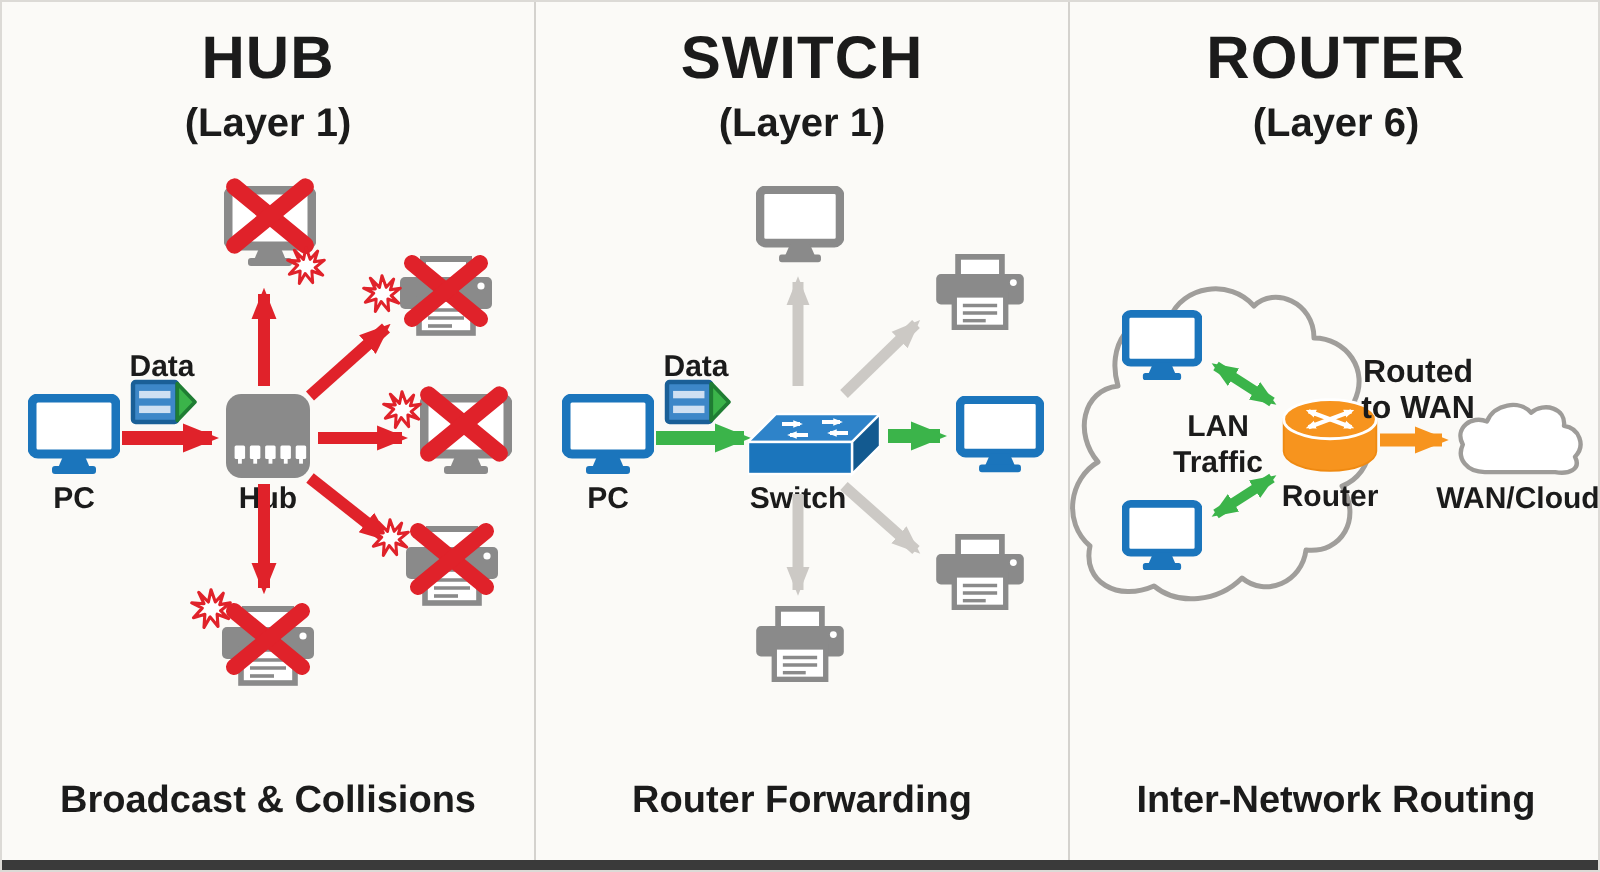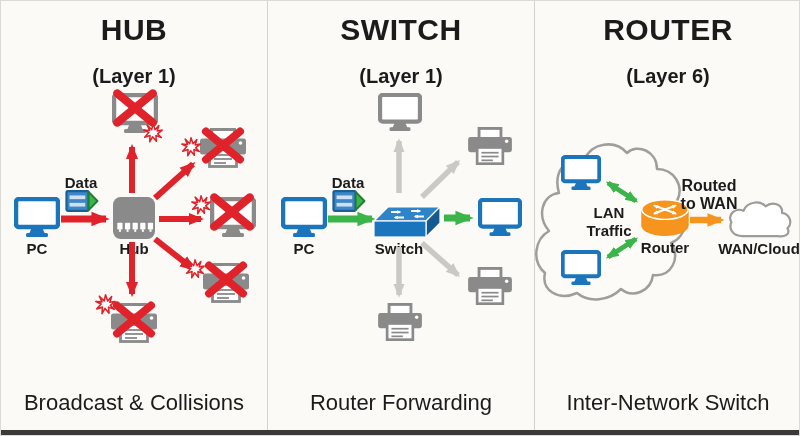--- a/index.html
+++ b/index.html
@@ -6,23 +6,23 @@
   .figure{
     position:relative;width:798px;height:434px;margin:0;
     background:#fbfaf7;border:1px solid #dcdad6;overflow:hidden;
     font-family:"Liberation Sans", sans-serif;color:#1b1b1b;
   }
   .panel{position:absolute;top:0;width:266px;height:429px;}
   .divider{position:absolute;top:0;width:1px;height:429px;background:#d4d2ce;}
   .bottom-bar{position:absolute;left:0;bottom:0;width:100%;height:5px;background:#3a3a3a;}
   .title-block{position:absolute;top:12px;left:0;width:100%;text-align:center;line-height:1.12;}
   .title{font-size:30px;font-weight:700;letter-spacing:.5px;}
-  .subtitle{font-size:20px;font-weight:600;margin-top:18px;}
+  .subtitle{font-size:20px;font-weight:600;margin-top:4px;}
   .caption{position:absolute;top:389px;left:0;width:100%;text-align:center;
-           font-size:22px;font-weight:400;}
+           font-size:19px;font-weight:700;}
   svg.diagram{position:absolute;left:0;top:0;width:266px;height:436px;}
   .lbl{font-family:"Liberation Sans",sans-serif;font-size:15px;font-weight:700;fill:#1b1b1b;text-anchor:middle;}
   .lbl-lg{font-family:"Liberation Sans",sans-serif;font-size:16px;font-weight:700;fill:#1b1b1b;text-anchor:middle;}
   .pc-blue{color:#1b75bc;}
   .dev-gray{color:#8a8a8a;}
 </style>
 </head>
 <body>
 
 <div class="figure">
@@ -230,17 +230,17 @@
       <text x="174" y="208" class="lbl-lg">to WAN</text>
       <line x1="155" y1="219" x2="186" y2="219" stroke="#f7941e" stroke-width="6.5" marker-end="url(#ah-orange)"></line>
 
       <use href="#cloud" x="192" y="194" width="66" height="48"></use>
       <text x="224" y="253" class="lbl">WAN/Cloud</text>
     </svg>
     <div class="title-block">
       <div class="title">ROUTER</div>
       <div class="subtitle">(Layer 6)</div>
     </div>
-    <div class="caption">Inter-Network Switch</div>
+    <div class="caption">Inter-Network Routing</div>
   </div>
 
   <div class="bottom-bar"></div>
 </div>
 
 </body></html>

